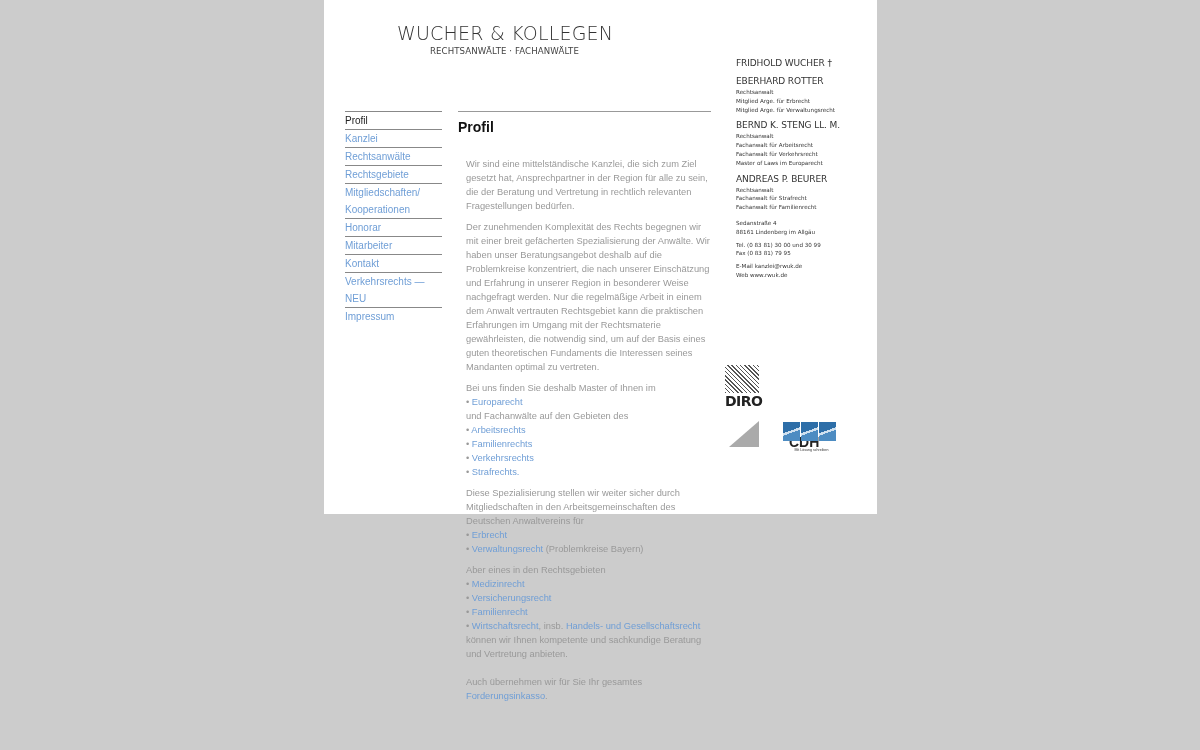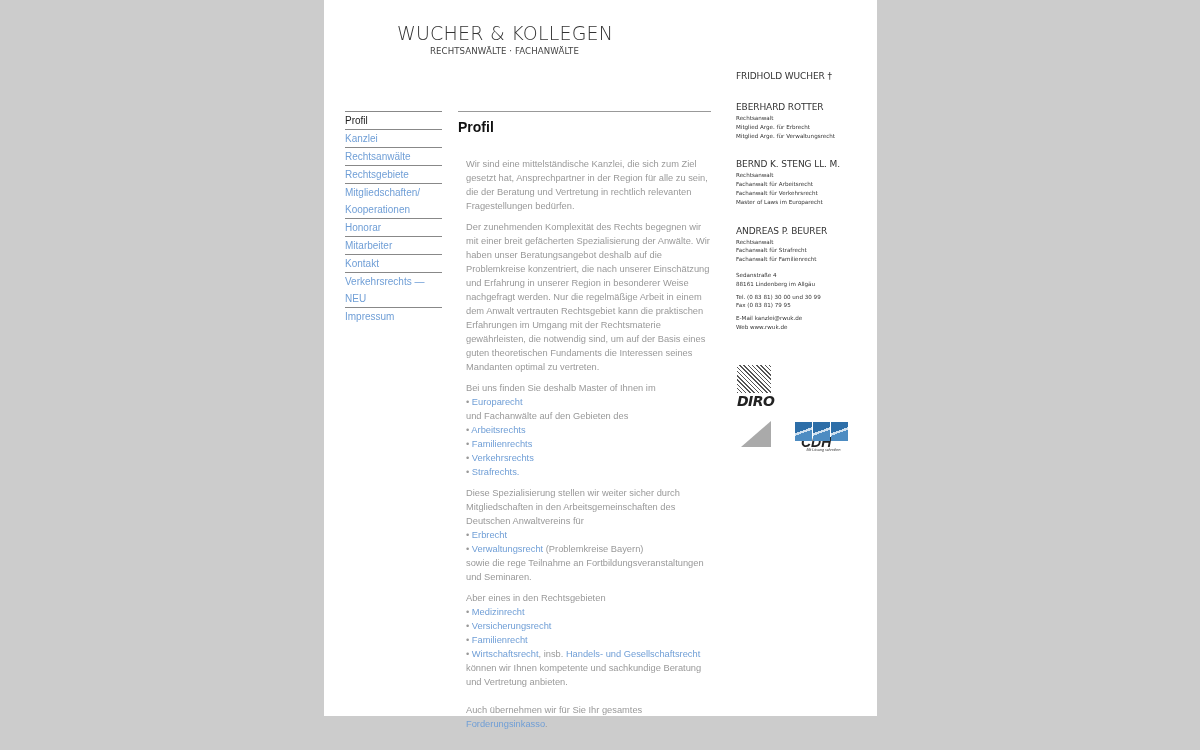--- a/index.html
+++ b/index.html
@@ -1,39 +1,39 @@
 <!DOCTYPE html>
 <html><head>
 <meta charset="utf-8">
 <style>
   html, body { margin:0; padding:0; }
   body { width:1200px; height:750px; background:#cccccc; font-family:"Liberation Sans", sans-serif; overflow:hidden; }
-  .page { position:absolute; left:324px; top:0; width:553px; height:716px; background:#ffffff; }
+  .page { position:absolute; left:324px; top:0; width:553px; height:514px; background:#ffffff; }
   .logo { position:absolute; left:73px; top:22px; }
   .logo-title { font-family:"DejaVu Sans", sans-serif; font-weight:200; font-size:19px; letter-spacing:0.2px; color:#333; line-height:22px; }
   .logo-sub { font-family:"DejaVu Sans", sans-serif; font-size:8.6px; color:#444; letter-spacing:0.1px; margin-top:2px;margin-left:33px; }
 
   .nav { position:absolute; left:21px; top:111px; width:97px; border-top:1px solid #888; }
   .nav a { display:block; font-size:10px; line-height:17px; color:#6f9ed6; text-decoration:none; border-bottom:1px solid #888; }
   .nav a.active { color:#222; }
   .nav a.cont { border-bottom:none; }
   .nav a.last { border-bottom:none; }
 
   .content { position:absolute; left:134px; top:111px; width:253px; border-top:1px solid #999; }
   .content h1 { font-size:14px; font-weight:bold; color:#111; margin:7px 0 22px 0; }
   .content p { font-size:9.3px; line-height:14px; color:#999; margin:0 0 7px 8px; }
   .content a { color:#6f9ed6; text-decoration:none; }
   .content .gap { height:7px; }
 
   .right { position:absolute; left:412px; top:56px; width:130px; font-family:"DejaVu Sans", sans-serif; color:#333; }
-  .pname { font-size:9px; letter-spacing:-0.1px; line-height:13px; margin-top:14px; }
+  .pname { font-size:9px; letter-spacing:-0.1px; line-height:13px; margin-top:1px; }
   .pdesc { font-size:5.6px; line-height:8.8px; color:#333; }
   .addr { font-size:5.6px; line-height:8.8px; margin-top:7px; }
 
-  .logos { position:absolute; left:412px; top:364px; width:130px; height:90px;font-style:italic; }
+  .logos { position:absolute; left:400px; top:364px; width:130px; height:90px; }
   .diro { position:absolute; left:1px; top:1px; width:34px; height:46px; }
   .diro .pattern { width:34px; height:28px; background:repeating-linear-gradient(45deg,#555 0 1px,#fff 1px 3px); }
   .diro .txt { font-family:"DejaVu Sans", sans-serif; font-size:14px; font-weight:bold; color:#222; line-height:17px; letter-spacing:-0.5px; }
   .cdh { position:absolute; left:1px; top:57px; width:44px; height:27px; }
   .cdh .tri { position:absolute; left:0; top:0; width:0; height:0; border-left:30px solid transparent; border-right:0 solid transparent; border-bottom:26px solid #aaa; left:4px; }
   .cdh .txt { position:absolute; left:16px; top:13px; font-size:14px; font-weight:bold; color:#222; font-family:"Liberation Sans", sans-serif;padding-left:48px; }
   .ssw { position:absolute; left:59px; top:58px; width:57px; height:30px; }
   .ssw .box { display:inline-block; width:17px; height:19px; margin-right:1px; background:linear-gradient(160deg,#2d6ea8 0 45%,#cfe0ef 45% 55%,#4d8cc2 55%); }
   .ssw .cap { font-size:3.6px; color:#333; text-align:center; margin-top:3px; }
 </style>
@@ -71,21 +71,20 @@
       <span>und Fachanwälte auf den Gebieten des</span><br>
       <span>• </span><a>Arbeitsrechts</a><br>
       <span>• </span><a>Familienrechts</a><br>
       <span>• </span><a>Verkehrsrechts</a><br>
       <span>• </span><a>Strafrechts.</a>
     </p>
     <p>
       <span>Diese Spezialisierung stellen wir weiter sicher durch Mitgliedschaften in den Arbeitsgemeinschaften des Deutschen Anwaltvereins für</span><br>
       <span>• </span><a>Erbrecht</a><br>
       <span>• </span><a>Verwaltungsrecht</a><span> (Problemkreise Bayern)</span><br>
-      <span>sowie die rege Teilnahme an Fortbildungsveranstaltungen und Seminaren.</span>
     </p>
     <p>
       <span>Aber eines in den Rechtsgebieten</span><br>
       <span>• </span><a>Medizinrecht</a><br>
       <span>• </span><a>Versicherungsrecht</a><br>
       <span>• </span><a>Familienrecht</a><br>
       <span>• </span><a>Wirtschaftsrecht</a><span>, insb. </span><a>Handels- und Gesellschaftsrecht</a><br>
       <span>können wir Ihnen kompetente und sachkundige Beratung und Vertretung anbieten.</span>
     </p>
     <div class="gap"></div>

